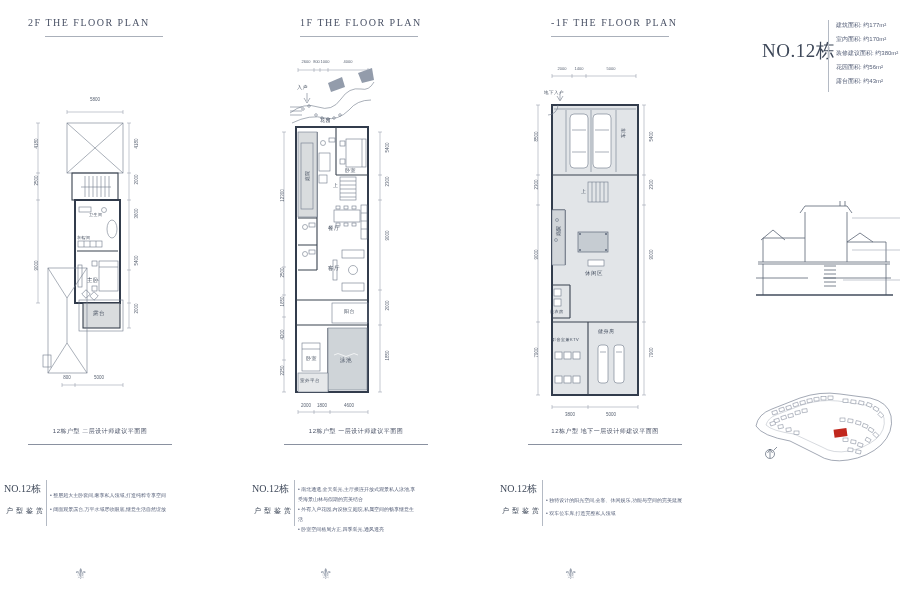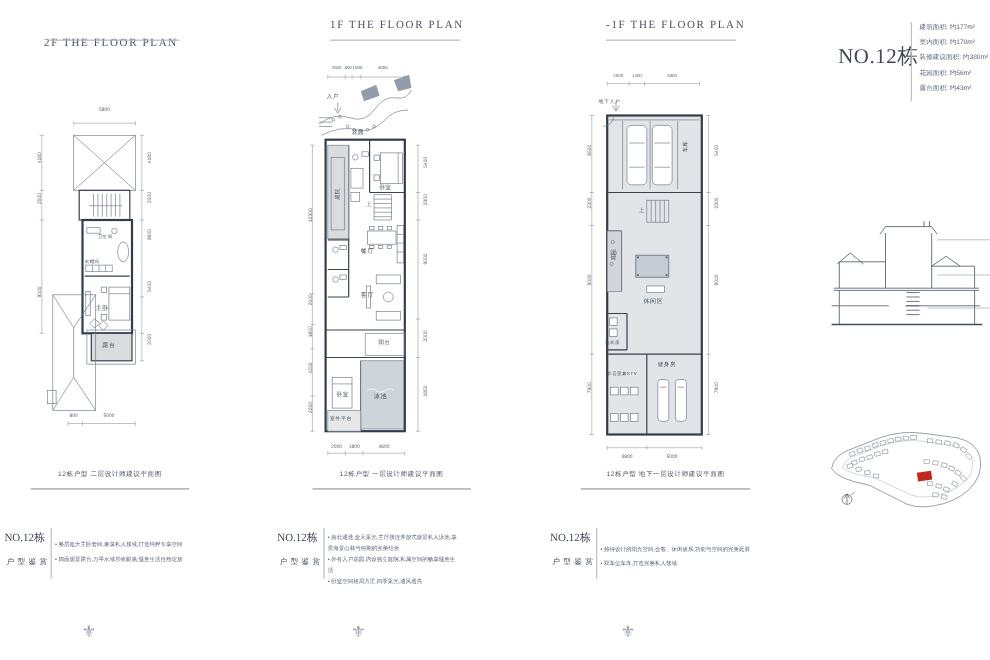--- a/index.html
+++ b/index.html
@@ -35,21 +35,21 @@
   .bullets{position:absolute;left:46px;top:0;}
   .bullet{font-size:5px;color:#57617a;line-height:10px;}
   .bullet::before{content:"• ";}
   .logo{position:absolute;font-size:15px;color:#99a1ae;}
 </style>
 </head>
 <body>
 
 <div id="page">
 
-  <div class="ptitle" style="left:40px;top:17px;margin-top:17px;">2F THE FLOOR PLAN</div>
+  <div class="ptitle" style="left:28px;top:17px;">2F THE FLOOR PLAN</div>
   <div class="tline" style="left:45px;top:36px;width:118px;"></div>
   <div class="ptitle" style="left:300px;top:17px;">1F THE FLOOR PLAN</div>
   <div class="tline" style="left:300px;top:36px;width:118px;"></div>
   <div class="ptitle" style="left:551px;top:17px;">-1F THE FLOOR PLAN</div>
   <div class="tline" style="left:551px;top:36px;width:118px;"></div>
 
   <div class="bigname" style="left:762px;top:38px;">NO.12栋</div>
   <div class="vdiv" style="left:828px;top:20px;height:72px;"></div>
   <div class="abs" style="left:836px;top:18px;">
     <div class="infoline">建筑面积: 约177m²</div>

